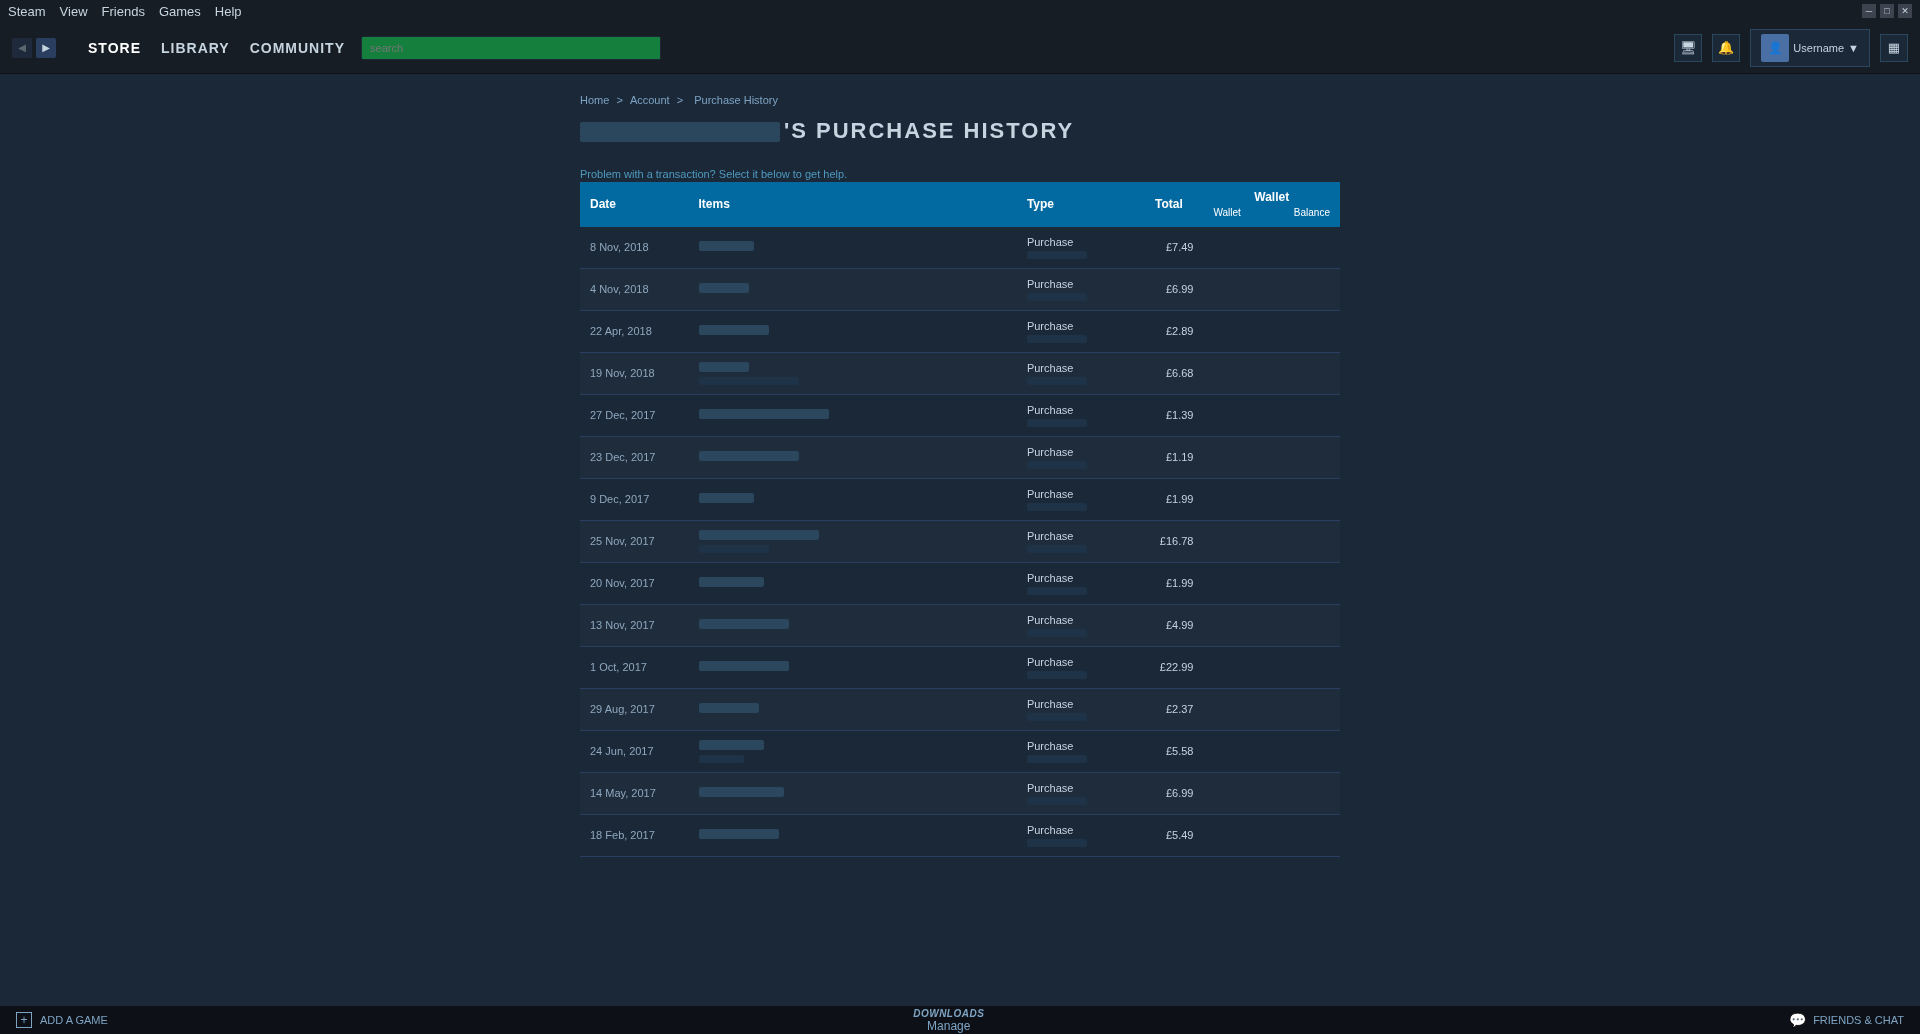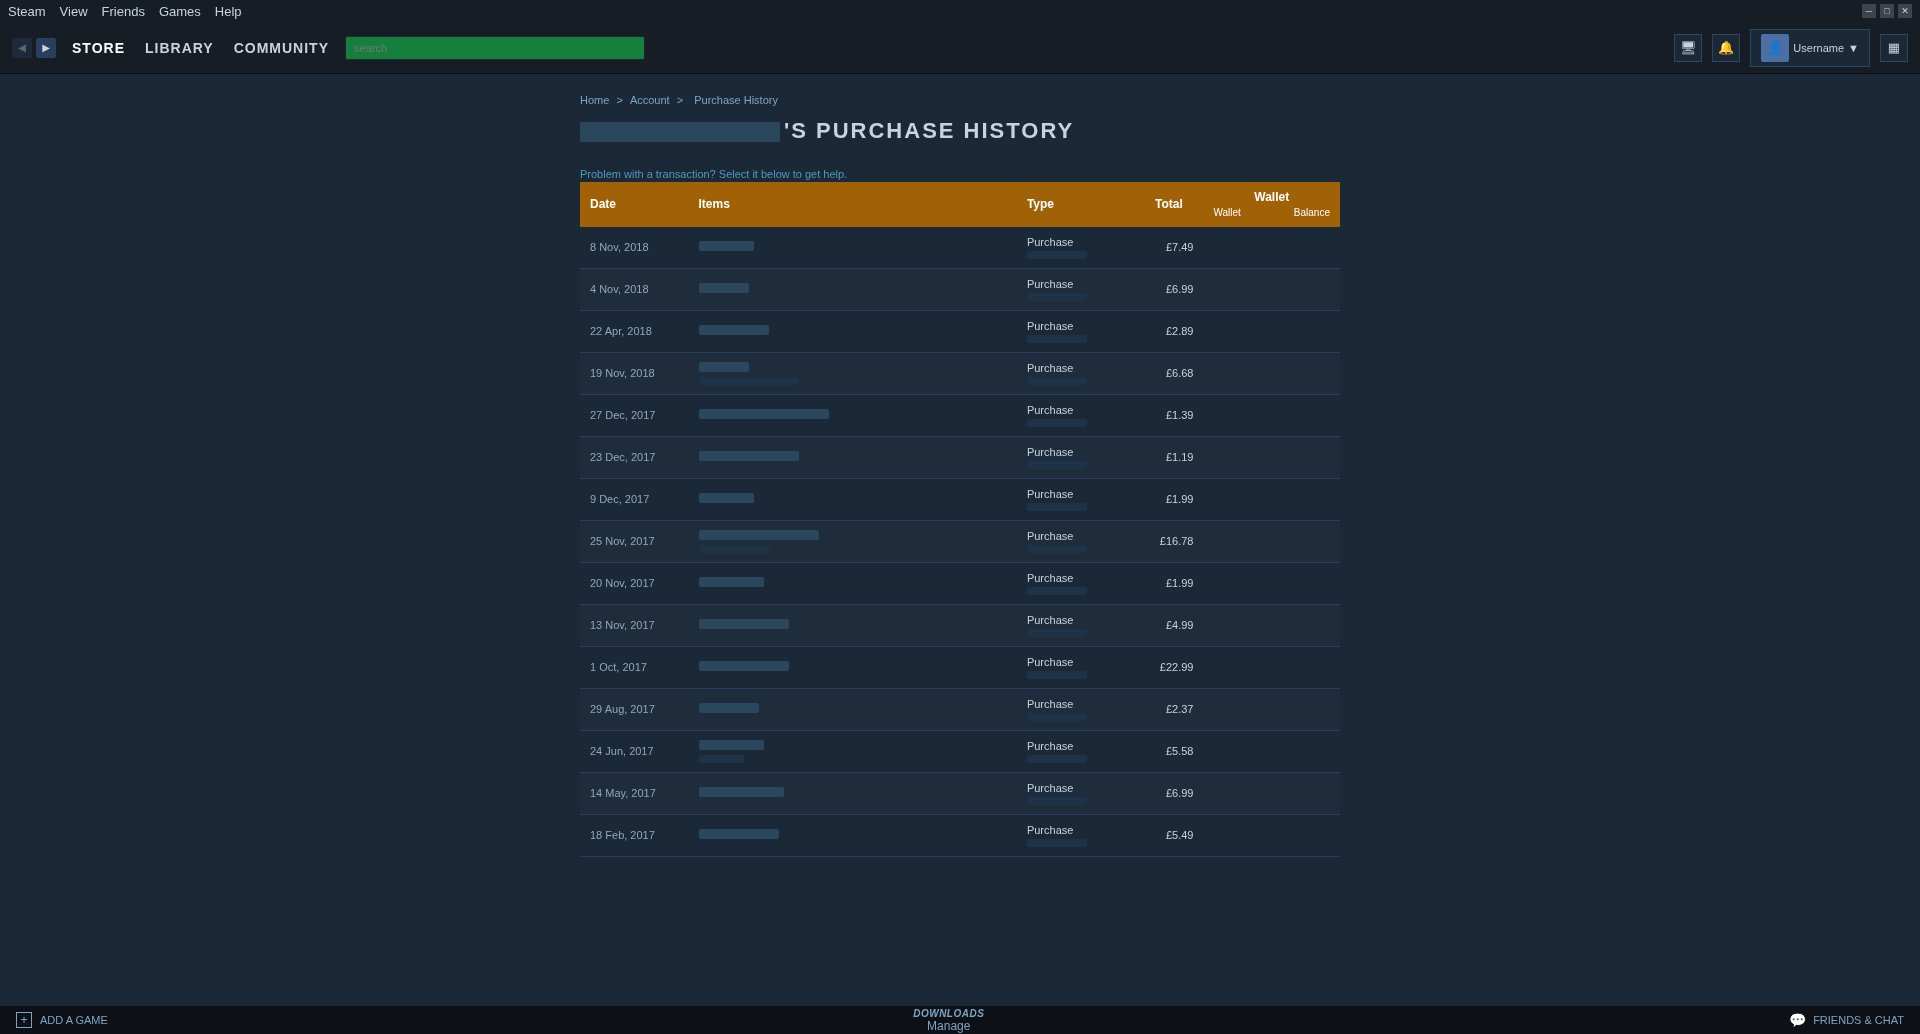--- a/index.html
+++ b/index.html
@@ -83,20 +83,21 @@
       justify-content: center;
       cursor: pointer;
       color: #c6d4df;
       font-size: 10px;
     }
     .nav-arrow.disabled { opacity: 0.4; cursor: default; }
     .nav-links {
       display: flex;
       gap: 20px;
       align-items: center;
+      margin-left: 16px;
     }
     .nav-link {
       font-size: 14px;
       font-weight: bold;
       color: #c6d4df;
       text-transform: uppercase;
       cursor: pointer;
       letter-spacing: 1px;
     }
     .nav-link.store { color: #fff; }
@@ -203,21 +204,21 @@
       color: #4e9abf;
       margin-bottom: 2px;
     }
 
     
     .purchase-table {
       width: 100%;
       border-collapse: collapse;
     }
     .purchase-table thead tr {
-      background: #a16207;
+      background: #0369a1;
       color: #fff;
     }
     .purchase-table thead th {
       padding: 8px 10px;
       font-size: 12px;
       font-weight: bold;
       text-align: left;
     }
     .purchase-table thead th.right { text-align: center; }
     .purchase-table thead th.wallet-header {

